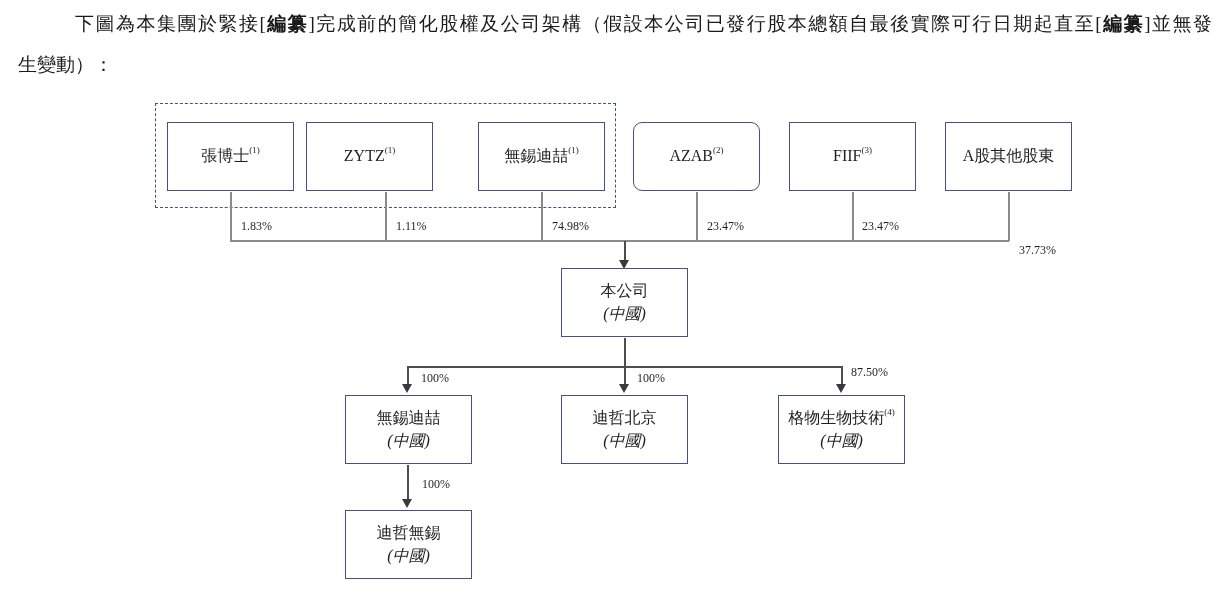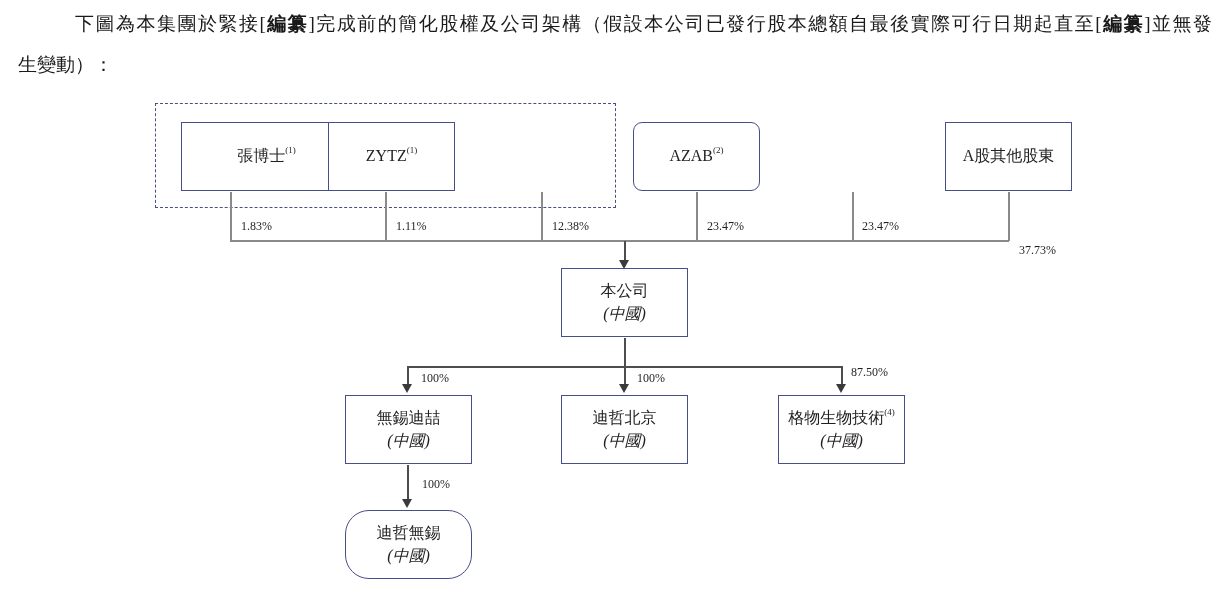--- a/index.html
+++ b/index.html
@@ -48,43 +48,49 @@
 </head>
 <body>
 
 <div class="page">
 
   <div class="intro-line1"><span>下圖為本集團於緊接[</span><b>編纂</b><span>]完成前的簡化股權及公司架構（假設本公司已發行股本總額自最後實際可行日期起直至[</span><b>編纂</b><span>]並無發</span></div>
   <div class="intro-line2">生變動）：</div>
 
   <div class="dashed-group"></div>
 
-  <div class="ebox" style="left:181px;top:122px;padding-left:22px;">
+  <div class="ebox" style="left:167px;top:122px;">
     <span><span>張博士</span><sup>(1)</sup></span>
   </div>
-  <div class="ebox" style="left:328px;top:122px;align-items:center;">
+  <div class="ebox" style="left:306px;top:122px;align-items:center;">
     <span><span>ZYTZ</span><sup>(1)</sup></span>
+  </div>
+  <div class="ebox" style="left:478px;top:122px;">
+    <span><span>無錫迪喆</span><sup>(1)</sup></span>
   </div>
   <div class="ebox" style="left:633px;top:122px;border-radius:9px;">
     <span><span>AZAB</span><sup>(2)</sup></span>
+  </div>
+  <div class="ebox" style="left:789px;top:122px;">
+    <span><span>FIIF</span><sup>(3)</sup></span>
   </div>
   <div class="ebox" style="left:945px;top:122px;">
     <span><span>A股其他股東</span><sup></sup></span>
   </div>
 
   <div class="vline" style="left:230px;top:192px;height:49px;"></div>
   <div class="vline" style="left:385px;top:192px;height:49px;"></div>
   <div class="vline" style="left:541px;top:192px;height:49px;"></div>
   <div class="vline" style="left:696px;top:192px;height:49px;"></div>
   <div class="vline" style="left:852px;top:192px;height:49px;"></div>
   <div class="vline" style="left:1008px;top:192px;height:49px;"></div>
 
   <div class="pct" style="left:241px;top:219px;">1.83%</div>
   <div class="pct" style="left:396px;top:219px;">1.11%</div>
-  <div class="pct" style="left:552px;top:219px;">12.38%</div>
+  <div class="pct" style="left:552px;top:219px;">74.98%</div>
   <div class="pct" style="left:707px;top:219px;">23.47%</div>
   <div class="pct" style="left:862px;top:219px;">23.47%</div>
   <div class="pct" style="left:1019px;top:219px;margin-top:24px;">37.73%</div>
 
   <div class="hline" style="left:230px;top:240px;width:779px;"></div>
 
   <div class="vline dark" style="left:624px;top:241px;height:21px;"></div>
   <div class="arr" style="left:619px;top:260px;"></div>
 
   <div class="ebox" style="left:561px;top:268px;">
@@ -115,18 +121,18 @@
   </div>
   <div class="ebox" style="left:778px;top:395px;">
     <span><span>格物生物技術</span><sup>(4)</sup></span>
     <span class="jur">(中國)</span>
   </div>
 
   <div class="vline dark" style="left:407px;top:465px;height:35px;"></div>
   <div class="arr" style="left:402px;top:499px;"></div>
   <div class="pct" style="left:422px;top:477px;">100%</div>
 
-  <div class="ebox" style="left:345px;top:510px;border-radius:24px;">
+  <div class="ebox" style="left:345px;top:510px;">
     <span>迪哲無錫</span>
     <span class="jur">(中國)</span>
   </div>
 
 </div>
 
 </body></html>

